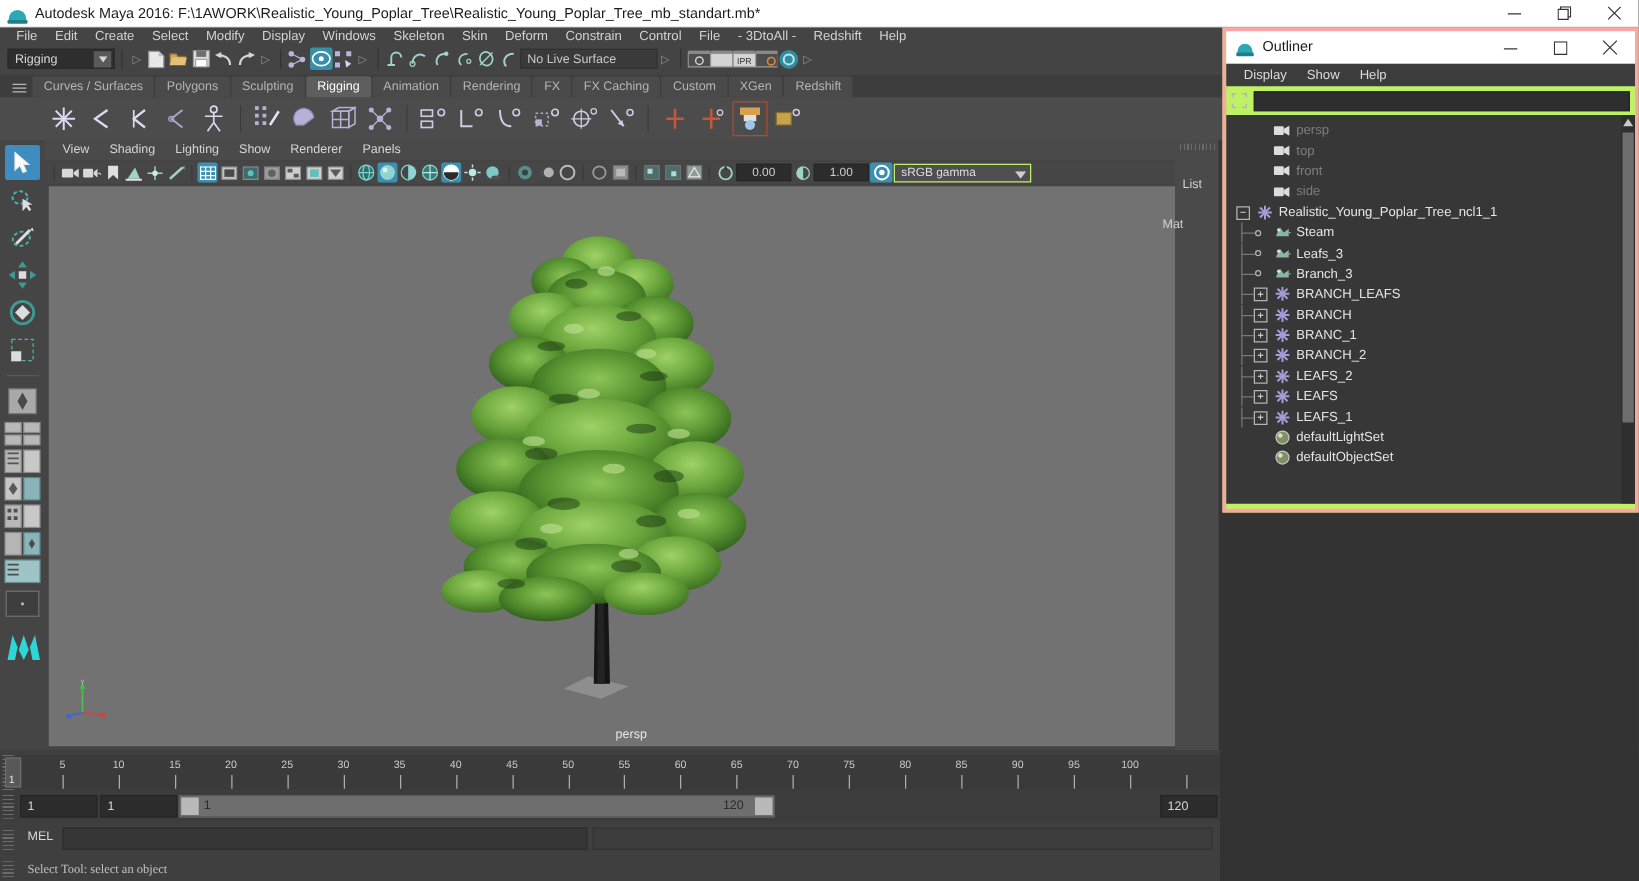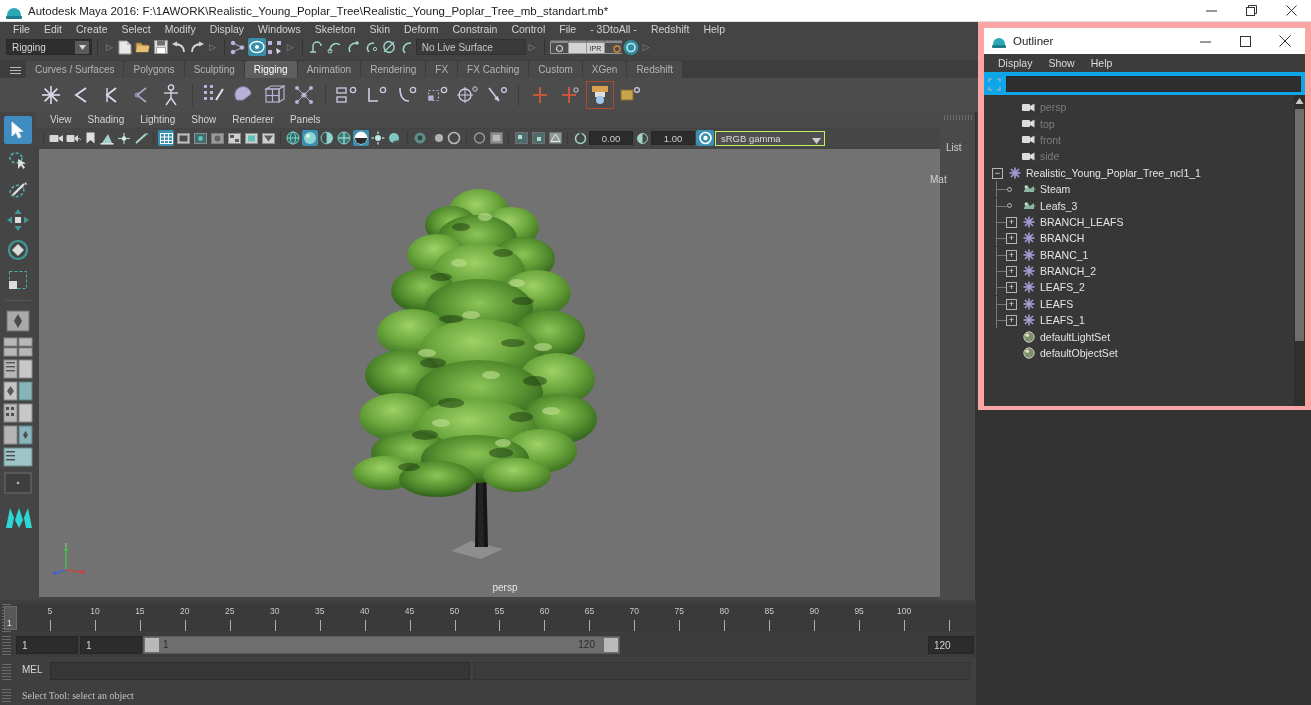--- a/index.html
+++ b/index.html
@@ -121,21 +121,21 @@
   
   .rightpanel { position:absolute; left:940px; top:112px; width:371px; height:488px; background:#3a3a3a;}
   .rp-strip { position:absolute; left:0; top:0; width:36px; height:488px; background:#4a4a4a; border-right:1px solid #333;}
   .rp-dots { position:absolute; left:4px; top:3px; width:28px; height:5px;
              background: repeating-linear-gradient(90deg,#6b6b6b 0 1px,transparent 1px 3px);}
   .rp-lbl { position:absolute; font-size:10px; color:#d0d0d0;}
 
   
   .outliner {
     position:absolute; left:978px; top:22px; width:333px; height:388px;
-    background:#0ea5e9; border:6px solid #fca5a5;
+    background:#bef264; border:3px solid #fca5a5;
   }
   .ol-title { height:26px; background:#ffffff; display:flex; align-items:center; padding-left:8px;}
   .ol-icon { width:14px; height:14px; position:relative; margin-right:7px; flex:none;}
   .ol-icon .dome { position:absolute; left:1px; bottom:2px; width:12px; height:8px; background:#2aa9b5; border-radius:6px 6px 0 0;}
   .ol-icon .base { position:absolute; left:0; bottom:0; width:14px; height:3px; background:#1d7f8a; border-radius:1px;}
   .ol-title-text { font-size:11.5px; color:#1c1c1c;}
   .ol-ctrls { margin-left:auto; display:flex;}
   .ol-btn { width:40px; height:26px; display:flex; align-items:center; justify-content:center; color:#333;}
   .ol-menubar { height:18px; background:#3c3c3c; display:flex; align-items:center; padding-left:6px;}
   .olm { font-size:10.5px; color:#dcdcdc; padding:0 8px; line-height:18px;}
@@ -1168,20 +1168,35 @@
               <span style="position:absolute;left:23px;top:5.5px;width:5px;height:5px;border:1px solid #b4b4b4;border-radius:50%;"></span>
             </span>
             <span style="width: 17px; display: flex; align-items: center; justify-content: center; flex: 0 0 auto;">
               <svg width="14" height="10">
                 <polygon points="2,7 5,1 8,5 12,2 12,8 2,8" fill="#8ab6a0"></polygon>
                 <circle cx="4" cy="3" r="1.4" fill="#cfe4d8"></circle>
                 <line x1="12" y1="5" x2="13.5" y2="5" stroke="#8ab6a0"></line>
               </svg>
             </span>
             <span class="txt brightc" style="margin-left: 3px;">Leafs_3</span>
+          </div>
+          <div class="ol-row">
+            <span style="position: relative; width: 36px; height: 16px; flex: 0 0 auto;">
+              <span style="position:absolute;left:12px;top:0;width:1px;height:16px;background:#777;"></span>
+              <span style="position:absolute;left:12px;top:8px;width:11px;height:1px;background:#777;"></span>
+              <span style="position:absolute;left:23px;top:5.5px;width:5px;height:5px;border:1px solid #b4b4b4;border-radius:50%;"></span>
+            </span>
+            <span style="width: 17px; display: flex; align-items: center; justify-content: center; flex: 0 0 auto;">
+              <svg width="14" height="10">
+                <polygon points="2,7 5,1 8,5 12,2 12,8 2,8" fill="#8ab6a0"></polygon>
+                <circle cx="4" cy="3" r="1.4" fill="#cfe4d8"></circle>
+                <line x1="12" y1="5" x2="13.5" y2="5" stroke="#8ab6a0"></line>
+              </svg>
+            </span>
+            <span class="txt brightc" style="margin-left: 3px;">Branch_3</span>
           </div>
           <div class="ol-row">
             <span style="position: relative; width: 36px; height: 16px; flex: 0 0 auto;">
               <span style="position:absolute;left:12px;top:0;width:1px;height:16px;background:#777;"></span>
               <span style="position:absolute;left:12px;top:8px;width:10px;height:1px;background:#777;"></span>
               <span style="position:absolute;left:22px;top:3px;width:11px;height:11px;border:1px solid #b4b4b4;display:flex;align-items:center;justify-content:center;color:#e0e0e0;font-size:9px;line-height:9px;">+</span>
             </span>
             <span style="width: 17px; display: flex; align-items: center; justify-content: center; flex: 0 0 auto;">
               <svg width="12" height="12">
                 <g stroke="#a49ed6" stroke-width="1.6">

